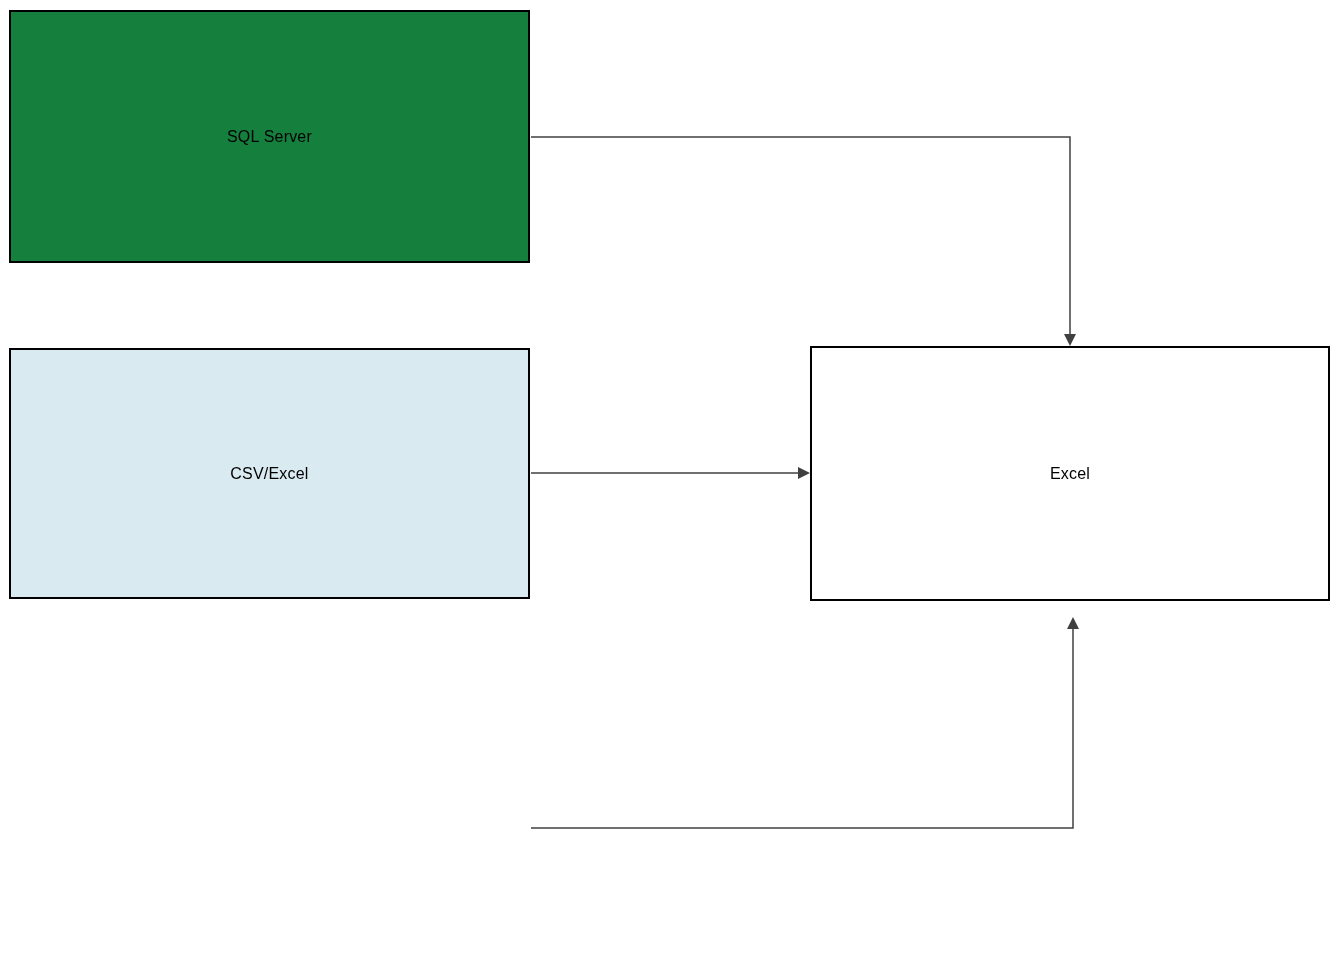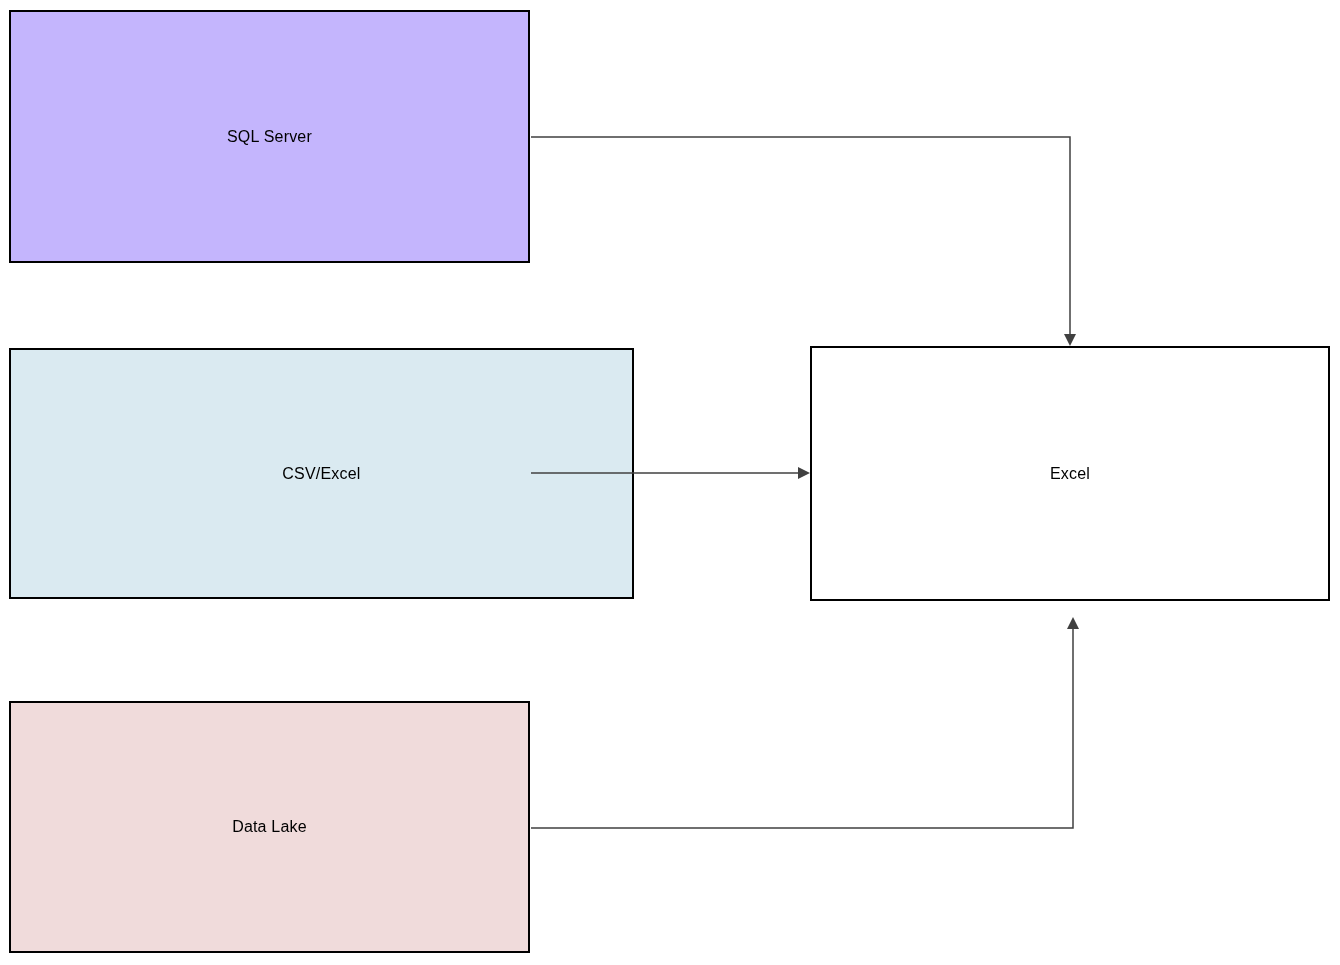--- a/index.html
+++ b/index.html
@@ -23,51 +23,48 @@
     align-items: center;
     justify-content: center;
   }
   .node-label {
     font-size: 16px;
     color: #000000;
     letter-spacing: 0.2px;
     white-space: nowrap;
   }
   #node-sql-server { left: 9px;   top: 10px;  width: 521px; height: 253px; }
-  #node-csv-excel  { left: 9px;   top: 348px; width: 625px; height: 251px; }
+  #node-csv-excel  { left: 9px;   top: 348px; width: 521px; height: 251px; }
   #node-data-lake  { left: 9px;   top: 701px; width: 521px; height: 252px; }
   #node-report     { left: 810px; top: 346px; width: 520px; height: 255px; }
   svg.edges {
     position: absolute;
     left: 0; top: 0;
     width: 1340px;
     height: 965px;
     pointer-events: none;
   }
   .edge-line {
     fill: none;
     stroke-width: 1.5;
   }
 </style>
 </head>
 <body>
 
 <div class="canvas">
 
-  <div class="node" id="node-sql-server" style="background-color: #c4b5fd; border-color: rgb(0, 0, 0);">
+  <div class="node" id="node-sql-server" style="background-color: #15803d; border-color: rgb(0, 0, 0);">
     <span class="node-label">SQL Server</span>
   </div>
 
   <div class="node" id="node-csv-excel" style="background-color: rgb(218, 234, 241); border-color: rgb(0, 0, 0);">
     <span class="node-label">CSV/Excel</span>
   </div>
 
-  <div class="node" id="node-data-lake" style="background-color: rgb(240, 219, 219); border-color: rgb(0, 0, 0);">
-    <span class="node-label">Data Lake</span>
-  </div>
 
   <div class="node" id="node-report" style="background-color: rgb(255, 255, 255); border-color: rgb(0, 0, 0);">
     <span class="node-label">Excel</span>
   </div>
 
   <svg class="edges" viewBox="0 0 1340 965" xmlns="http://www.w3.org/2000/svg">
 
     <g>
       <polyline class="edge-line" points="531,137 1070,137 1070,335" style="stroke: rgb(64, 64, 64);"></polyline>
       <polygon points="1064,334 1076,334 1070,346" style="fill: rgb(64, 64, 64);"></polygon>

